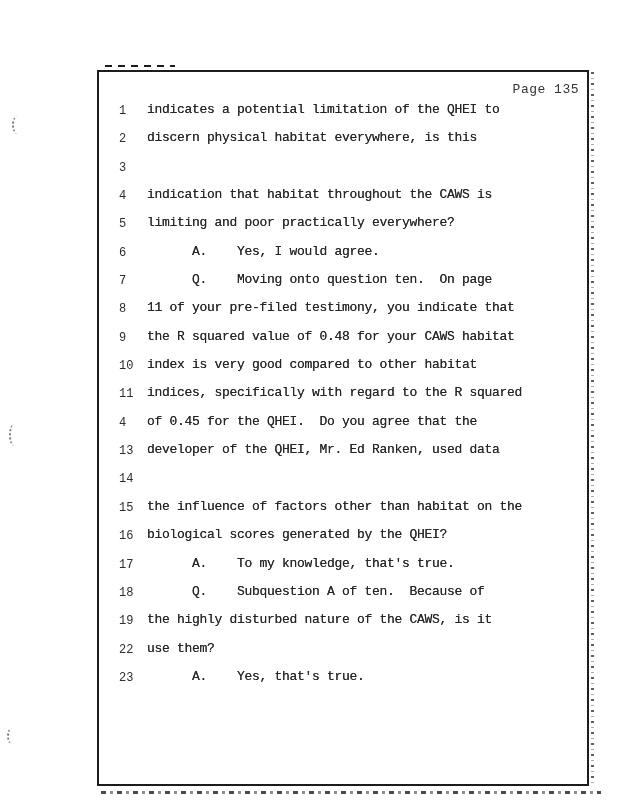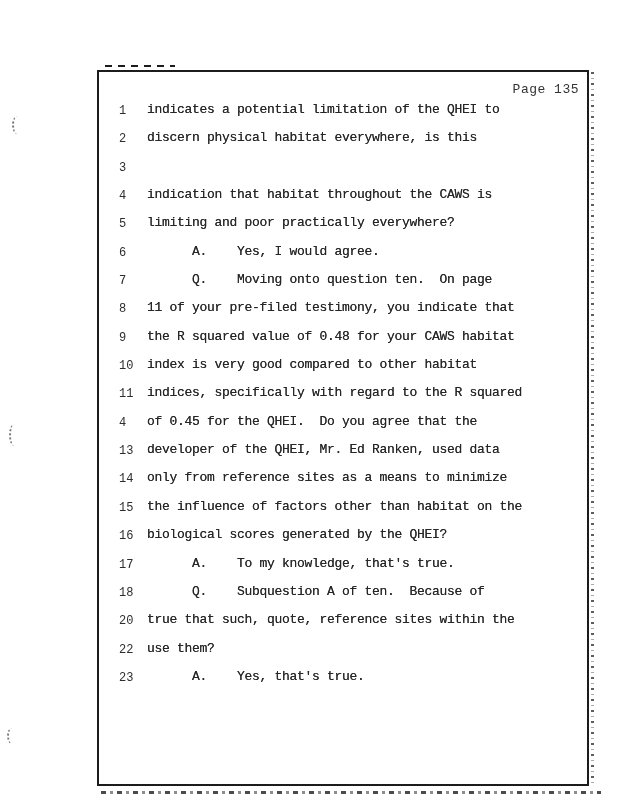--- a/index.html
+++ b/index.html
@@ -178,21 +178,20 @@
       <span class="line-text">of 0.45 for the QHEI.  Do you agree that the</span>
     </div>
 
     <div class="line">
       <span class="line-num">13</span>
       <span class="line-text">developer of the QHEI, Mr. Ed Ranken, used data</span>
     </div>
 
     <div class="line">
       <span class="line-num">14</span>
-      <span class="line-text">only from reference sites as a means to minimize</span>
     </div>
 
     <div class="line">
       <span class="line-num">15</span>
       <span class="line-text">the influence of factors other than habitat on the</span>
     </div>
 
     <div class="line">
       <span class="line-num">16</span>
       <span class="line-text">biological scores generated by the QHEI?</span>
@@ -201,25 +200,25 @@
     <div class="line">
       <span class="line-num">17</span>
       <span class="line-text">      A.    To my knowledge, that's true.</span>
     </div>
 
     <div class="line">
       <span class="line-num">18</span>
       <span class="line-text">      Q.    Subquestion A of ten.  Because of</span>
     </div>
 
-
-    <div class="line">
-      <span class="line-num">20</span>
-      <span class="line-text">true that such, quote, reference sites within the</span>
-    </div>
+    <div class="line">
+      <span class="line-num">19</span>
+      <span class="line-text">the highly disturbed nature of the CAWS, is it</span>
+    </div>
+
 
 
     <div class="line">
       <span class="line-num">22</span>
       <span class="line-text">use them?</span>
     </div>
 
     <div class="line">
       <span class="line-num">23</span>
       <span class="line-text">      A.    Yes, that's true.</span>

